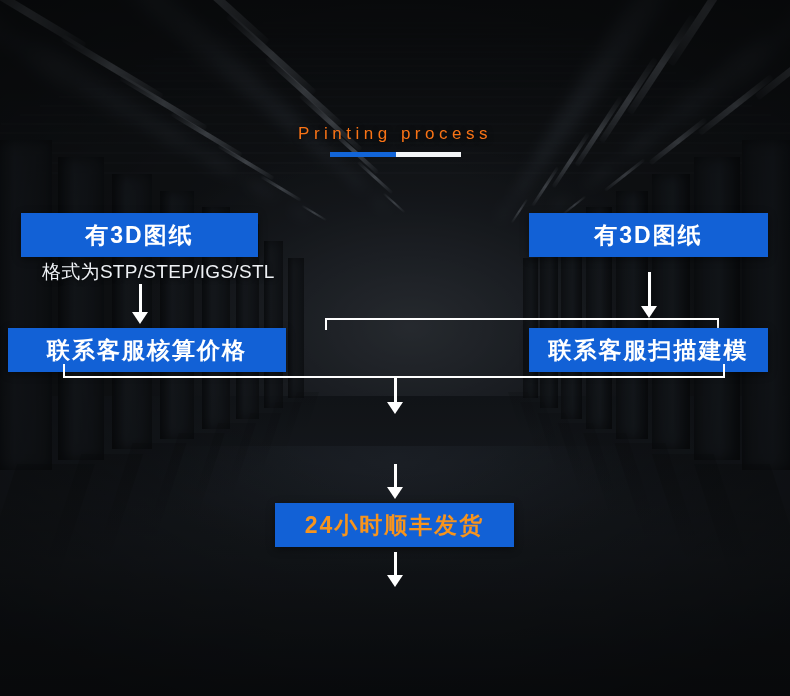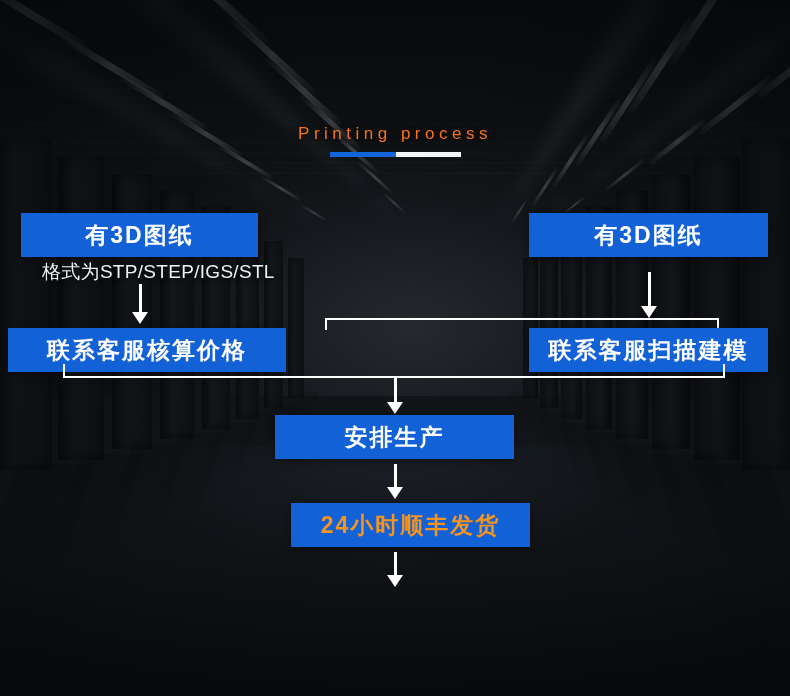--- a/index.html
+++ b/index.html
@@ -313,28 +313,27 @@
 
     <div class="hline" style="left:63px; top:376px; width:662px;"></div>
     <div class="vline" style="left:63px; top:364px; height:13px;"></div>
     <div class="vline" style="left:723px; top:364px; height:13px;"></div>
 
     <div class="arrow" style="left:383px; top:376px; width:24px; height:38px;">
       <span class="shaft" style="height:26px;"></span>
         <span class="head"></span>
     </div>
 
-    <div class="box" style="left:275px; top:415px; width:239px; height:44px;">安排生产</div>
 
     <div class="arrow" style="left:383px; top:464px; width:24px; height:35px;">
       <span class="shaft" style="height:23px;"></span>
         <span class="head"></span>
     </div>
 
-    <div class="box accent" style="left:275px; top:503px; width:239px; height:44px;margin-left:16px;">24小时顺丰发货</div>
+    <div class="box accent" style="left:275px; top:503px; width:239px; height:44px;">24小时顺丰发货</div>
 
     <div class="arrow" style="left:383px; top:552px; width:24px; height:35px;">
       <span class="shaft" style="height:23px;"></span>
         <span class="head"></span>
     </div>
 
 
   </div>
 </div>
 

